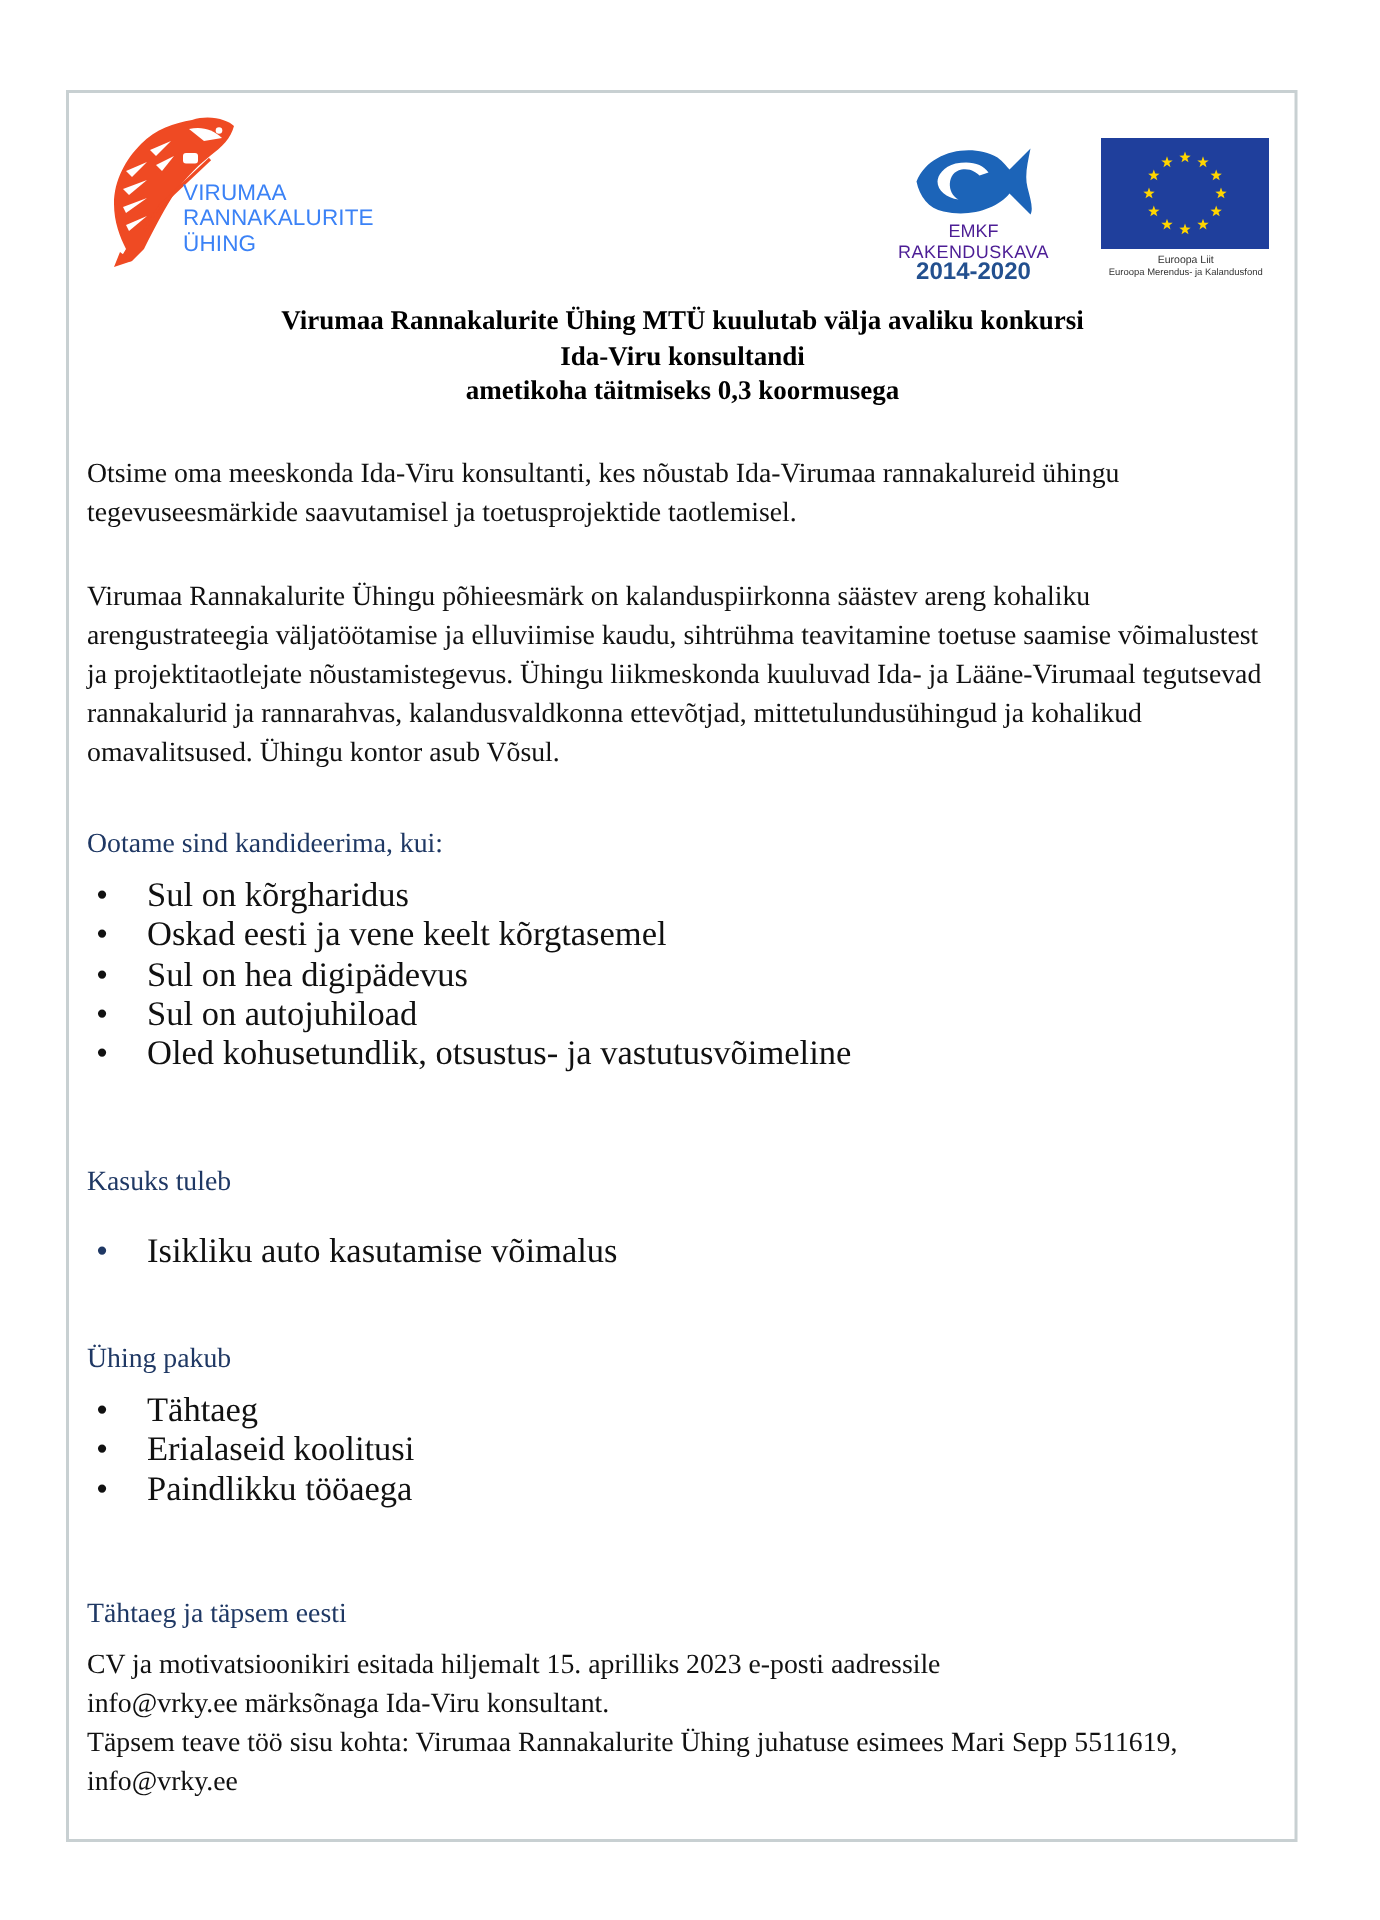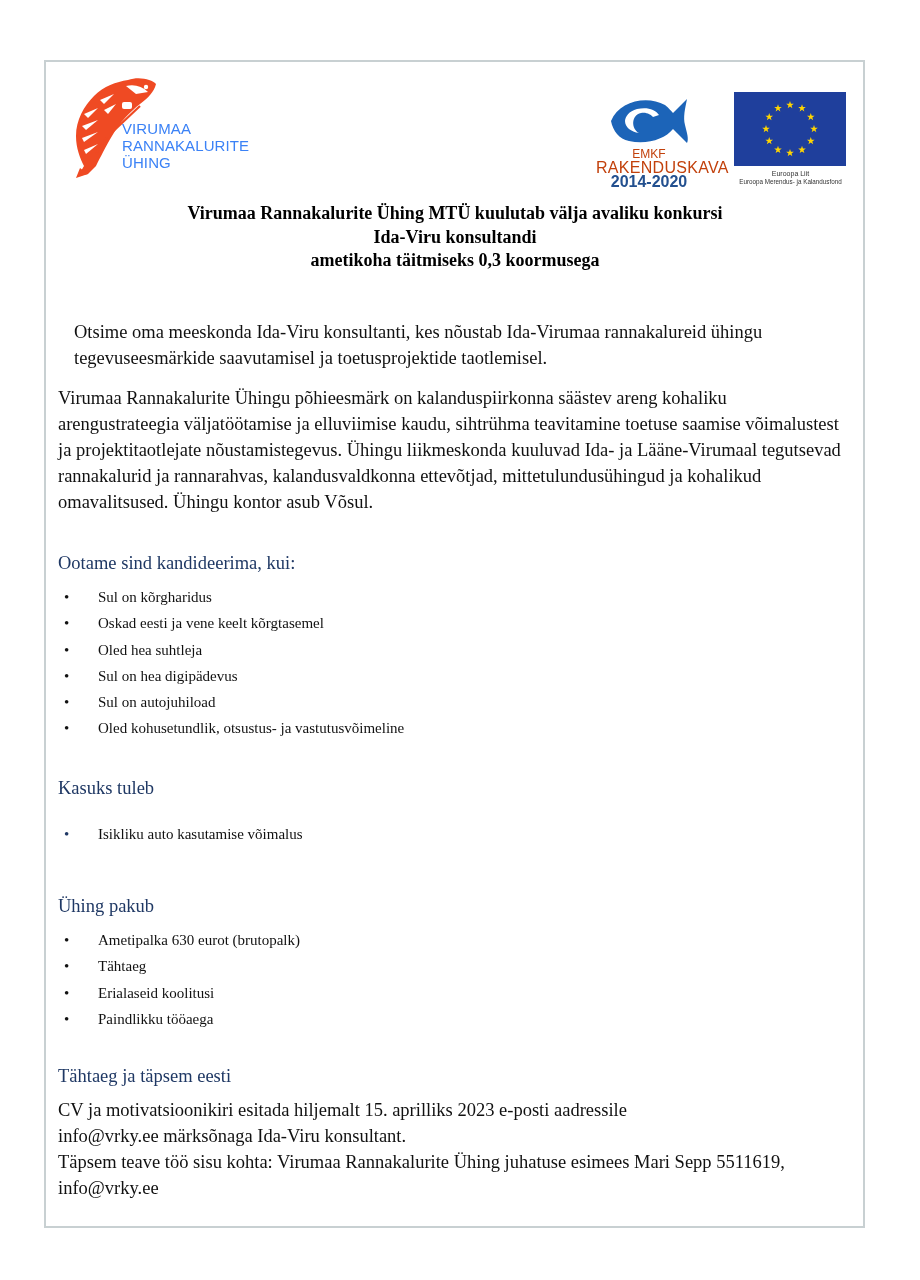--- a/index.html
+++ b/index.html
@@ -1,32 +1,32 @@
 <!DOCTYPE html>
 <html><head>
 <meta charset="utf-8">
 <style>
   html, body { margin: 0; padding: 0; background: #ffffff; }
   body { width: 920px; height: 1280px; position: relative; overflow: hidden; font-family: "Liberation Serif", serif; color: #111; }
   .frame { position: absolute; left: 44px; top: 60px; width: 821px; height: 1168px; border: 2px solid #c8d0d2; box-sizing: border-box; }
   .logo-vru { position: absolute; left: 70px; top: 74px; width: 180px; height: 105px; }
   .logo-vru .txt { position: absolute; left: 52px; top: 46px; font-family: "Liberation Sans", sans-serif; color: #3b82f6; font-size: 15px; line-height: 17px; letter-spacing: 0.1px; }
   .logo-emkf { position: absolute; left: 596px; top: 95px; width: 106px; height: 100px; text-align: center; }
-  .logo-emkf .t1, .logo-emkf .t2, .logo-emkf .t3 { font-family: "Liberation Sans", sans-serif; color: #c2410c; display: block; }
+  .logo-emkf .t1, .logo-emkf .t2, .logo-emkf .t3 { font-family: "Liberation Sans", sans-serif; color: #4c1d95; display: block; }
   .logo-emkf .t1 { font-size: 12px; line-height: 14px; margin-top: 2px; }
-  .logo-emkf .t2 { font-size: 16px; line-height: 14px; letter-spacing: 0.3px; }
+  .logo-emkf .t2 { font-size: 12px; line-height: 14px; letter-spacing: 0.3px; }
   .logo-emkf .t3 { font-size: 16px; line-height: 14px; font-weight: bold; color: #23508f; }
   .logo-eu { position: absolute; left: 734px; top: 92px; width: 113px; height: 100px; text-align: center; }
   .logo-eu .flag { width: 112px; height: 74px; background: #1f3f9c; position: relative; }
   .logo-eu .c1 { font-family: "Liberation Sans", sans-serif; font-size: 7px; line-height: 9px; color: #333; margin-top: 3px; display: block; }
   .logo-eu .c2 { font-family: "Liberation Sans", sans-serif; font-size: 6.3px; line-height: 8px; color: #333; display: block; white-space: nowrap; }
   .title { position: absolute; left: 60px; width: 790px; top: 202px; text-align: center; font-weight: bold; color: #000000; font-size: 18px; line-height: 23.5px; }
   .para { position: absolute; left: 58px; width: 790px; font-size: 18.5px; line-height: 26px; }
   .h { position: absolute; left: 58px; font-weight: normal; color: #1f3864; font-size: 18.5px; line-height: 24px; }
-  ul.bl { position: absolute; left: 58px; margin: 0; padding: 0; list-style: none; font-size: 15px; line-height: 26.3px; }
+  ul.bl { position: absolute; left: 58px; margin: 0; padding: 0; list-style: none; font-size: 23px; line-height: 26.3px; }
   ul.bl li { position: relative; padding-left: 40px; }
   ul.bl li::before { content: "\2022"; position: absolute; left: 6px; top: 0; }
   ul.bl.blue li::before { color: #1f3864; }
 </style>
 </head>
 <body>
 
 <div class="frame"></div>
 
 <div class="logo-vru">
@@ -86,42 +86,40 @@
   <span class="c1">Euroopa Liit</span>
   <span class="c2">Euroopa Merendus- ja Kalandusfond</span>
 </div>
 
 <div class="title">
   <div>Virumaa Rannakalurite Ühing MTÜ kuulutab välja avaliku konkursi</div>
   <div>Ida-Viru konsultandi</div>
   <div>ametikoha täitmiseks 0,3 koormusega</div>
 </div>
 
-<p class="para" style="top:303px;margin:16px">Otsime oma meeskonda Ida-Viru konsultanti, kes nõustab Ida-Virumaa rannakalureid ühingu tegevuseesmärkide saavutamisel ja toetusprojektide taotlemisel.</p>
+<p class="para" style="top:303px;margin:0">Otsime oma meeskonda Ida-Viru konsultanti, kes nõustab Ida-Virumaa rannakalureid ühingu tegevuseesmärkide saavutamisel ja toetusprojektide taotlemisel.</p>
 
 <p class="para" style="top:385px;margin:0">Virumaa Rannakalurite Ühingu põhieesmärk on kalanduspiirkonna säästev areng kohaliku arengustrateegia väljatöötamise ja elluviimise kaudu, sihtrühma teavitamine toetuse saamise võimalustest ja projektitaotlejate nõustamistegevus. Ühingu liikmeskonda kuuluvad Ida- ja Lääne-Virumaal tegutsevad rannakalurid ja rannarahvas, kalandusvaldkonna ettevõtjad, mittetulundusühingud ja kohalikud omavalitsused. Ühingu kontor asub Võsul.</p>
 
 <div class="h" style="top:551px">Ootame sind kandideerima, kui:</div>
 <ul class="bl" style="top:584px">
   <li>Sul on kõrgharidus</li>
   <li>Oskad eesti ja vene keelt kõrgtasemel</li>
-  <li>Oled hea suhtleja</li>
   <li>Sul on hea digipädevus</li>
   <li>Sul on autojuhiload</li>
   <li>Oled kohusetundlik, otsustus- ja vastutusvõimeline</li>
 </ul>
 
 <div class="h" style="top:776px">Kasuks tuleb</div>
 <ul class="bl blue" style="top:821px">
   <li>Isikliku auto kasutamise võimalus</li>
 </ul>
 
 <div class="h" style="top:894px">Ühing pakub</div>
 <ul class="bl" style="top:927px">
-  <li>Ametipalka 630 eurot (brutopalk)</li>
   <li>Tähtaeg</li>
   <li>Erialaseid koolitusi</li>
   <li>Paindlikku tööaega</li>
 </ul>
 
 <div class="h" style="top:1064px">Tähtaeg ja täpsem eesti</div>
 <div class="para" style="top:1097px">
   <div>CV ja motivatsioonikiri esitada hiljemalt 15. aprilliks 2023 e-posti aadressile</div>
   <div><a style="color:inherit;text-decoration:none">info@vrky.ee</a><span> märksõnaga Ida-Viru konsultant.</span></div>
   <div>Täpsem teave töö sisu kohta: Virumaa Rannakalurite Ühing juhatuse esimees Mari Sepp 5511619,</div>

